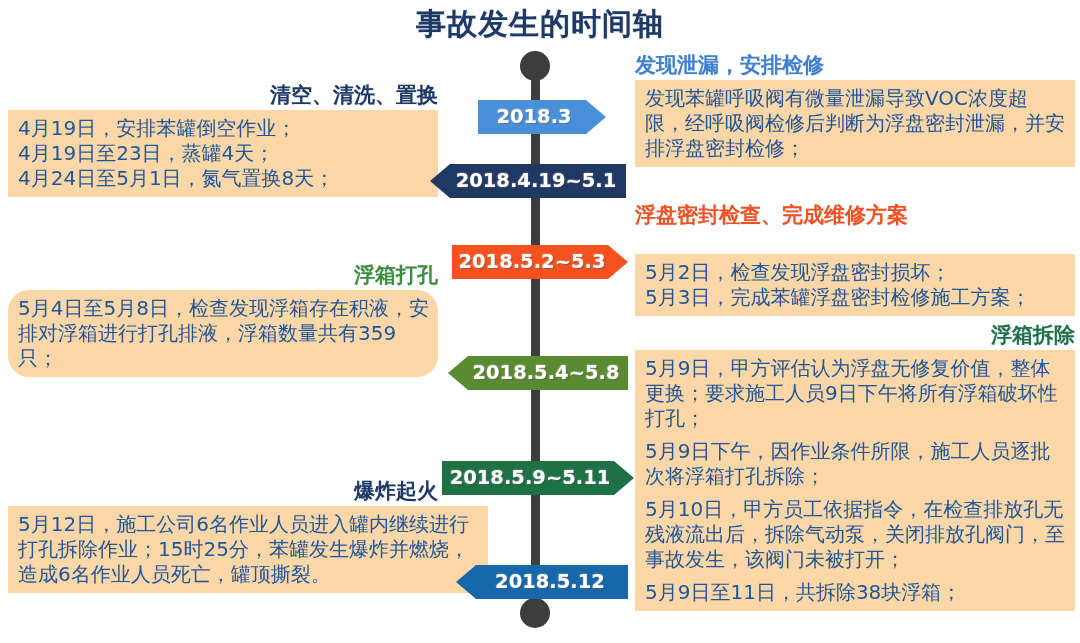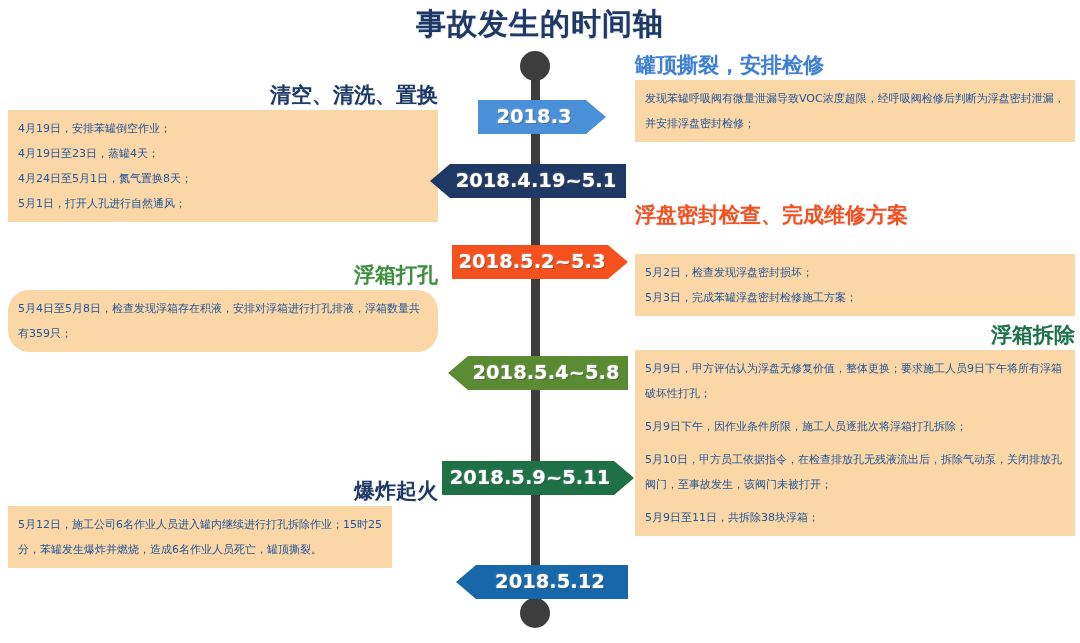--- a/index.html
+++ b/index.html
@@ -36,21 +36,21 @@
   .panel{position:absolute;}
   .panel .head{
     font-size:21px;font-weight:bold;line-height:26px;
     text-shadow:0 0 1px #dbe7f3,1px 1px 0 #eef4fa;
     margin:0 0 2px 0;
   }
   .panel .head.right-align{text-align:right;}
   .panel .box{
     background:#fbd6a7;
     color:#1f5599;
-    font-size:11px;
+    font-size:20px;
     line-height:25px;
     padding:6px 8px 6px 10px;
     box-sizing:border-box;
   }
   .panel .box p{margin:0;}
 
   .c-navy{color:#1f3864;}
   .c-green{color:#3f8f3a;}
   .c-blue{color:#3f7fd0;}
   .c-orange{color:#f4511e;}
@@ -85,40 +85,39 @@
   <div class="axis-line"></div>
   <div class="axis-dot top"></div>
   <div class="axis-dot bottom"></div>
 
   <div class="panel" style="left:8px;top:82px;width:430px;">
     <div class="head right-align c-navy">清空、清洗、置换</div>
     <div class="box" style="width:430px;">
       <p>4月19日，安排苯罐倒空作业；</p>
       <p>4月19日至23日，蒸罐4天；</p>
       <p>4月24日至5月1日，氮气置换8天；</p>
-      <p>5月1日，打开人孔进行自然通风；</p>
     </div>
   </div>
 
   <div class="panel" style="left:8px;top:262px;width:430px;">
     <div class="head right-align c-green">浮箱打孔</div>
     <div class="box" style="width:430px;border-radius:21px;">
       <p>5月4日至5月8日，检查发现浮箱存在积液，安排对浮箱进行打孔排液，浮箱数量共有359只；</p>
     </div>
   </div>
 
   <div class="panel" style="left:8px;top:478px;width:430px;">
     <div class="head right-align c-navy">爆炸起火</div>
-    <div class="box" style="width:384px;">
+    <div class="box" style="width:480px;">
       <p>5月12日，施工公司6名作业人员进入罐内继续进行打孔拆除作业；15时25分，苯罐发生爆炸并燃烧，造成6名作业人员死亡，罐顶撕裂。</p>
     </div>
   </div>
 
   <div class="panel" style="left:635px;top:52px;width:440px;">
-    <div class="head c-blue">罐顶撕裂，安排检修</div>
+    <div class="head c-blue">发现泄漏，安排检修</div>
     <div class="box" style="width:440px;">
       <p>发现苯罐呼吸阀有微量泄漏导致VOC浓度超限，经呼吸阀检修后判断为浮盘密封泄漏，并安排浮盘密封检修；</p>
     </div>
   </div>
 
   <div class="panel" style="left:635px;top:202px;width:440px;">
     <div class="head c-orange">浮盘密封检查、完成维修方案</div>
     <div class="box" style="width:440px;margin-top:26px;">
       <p>5月2日，检查发现浮盘密封损坏；</p>
       <p>5月3日，完成苯罐浮盘密封检修施工方案；</p>

